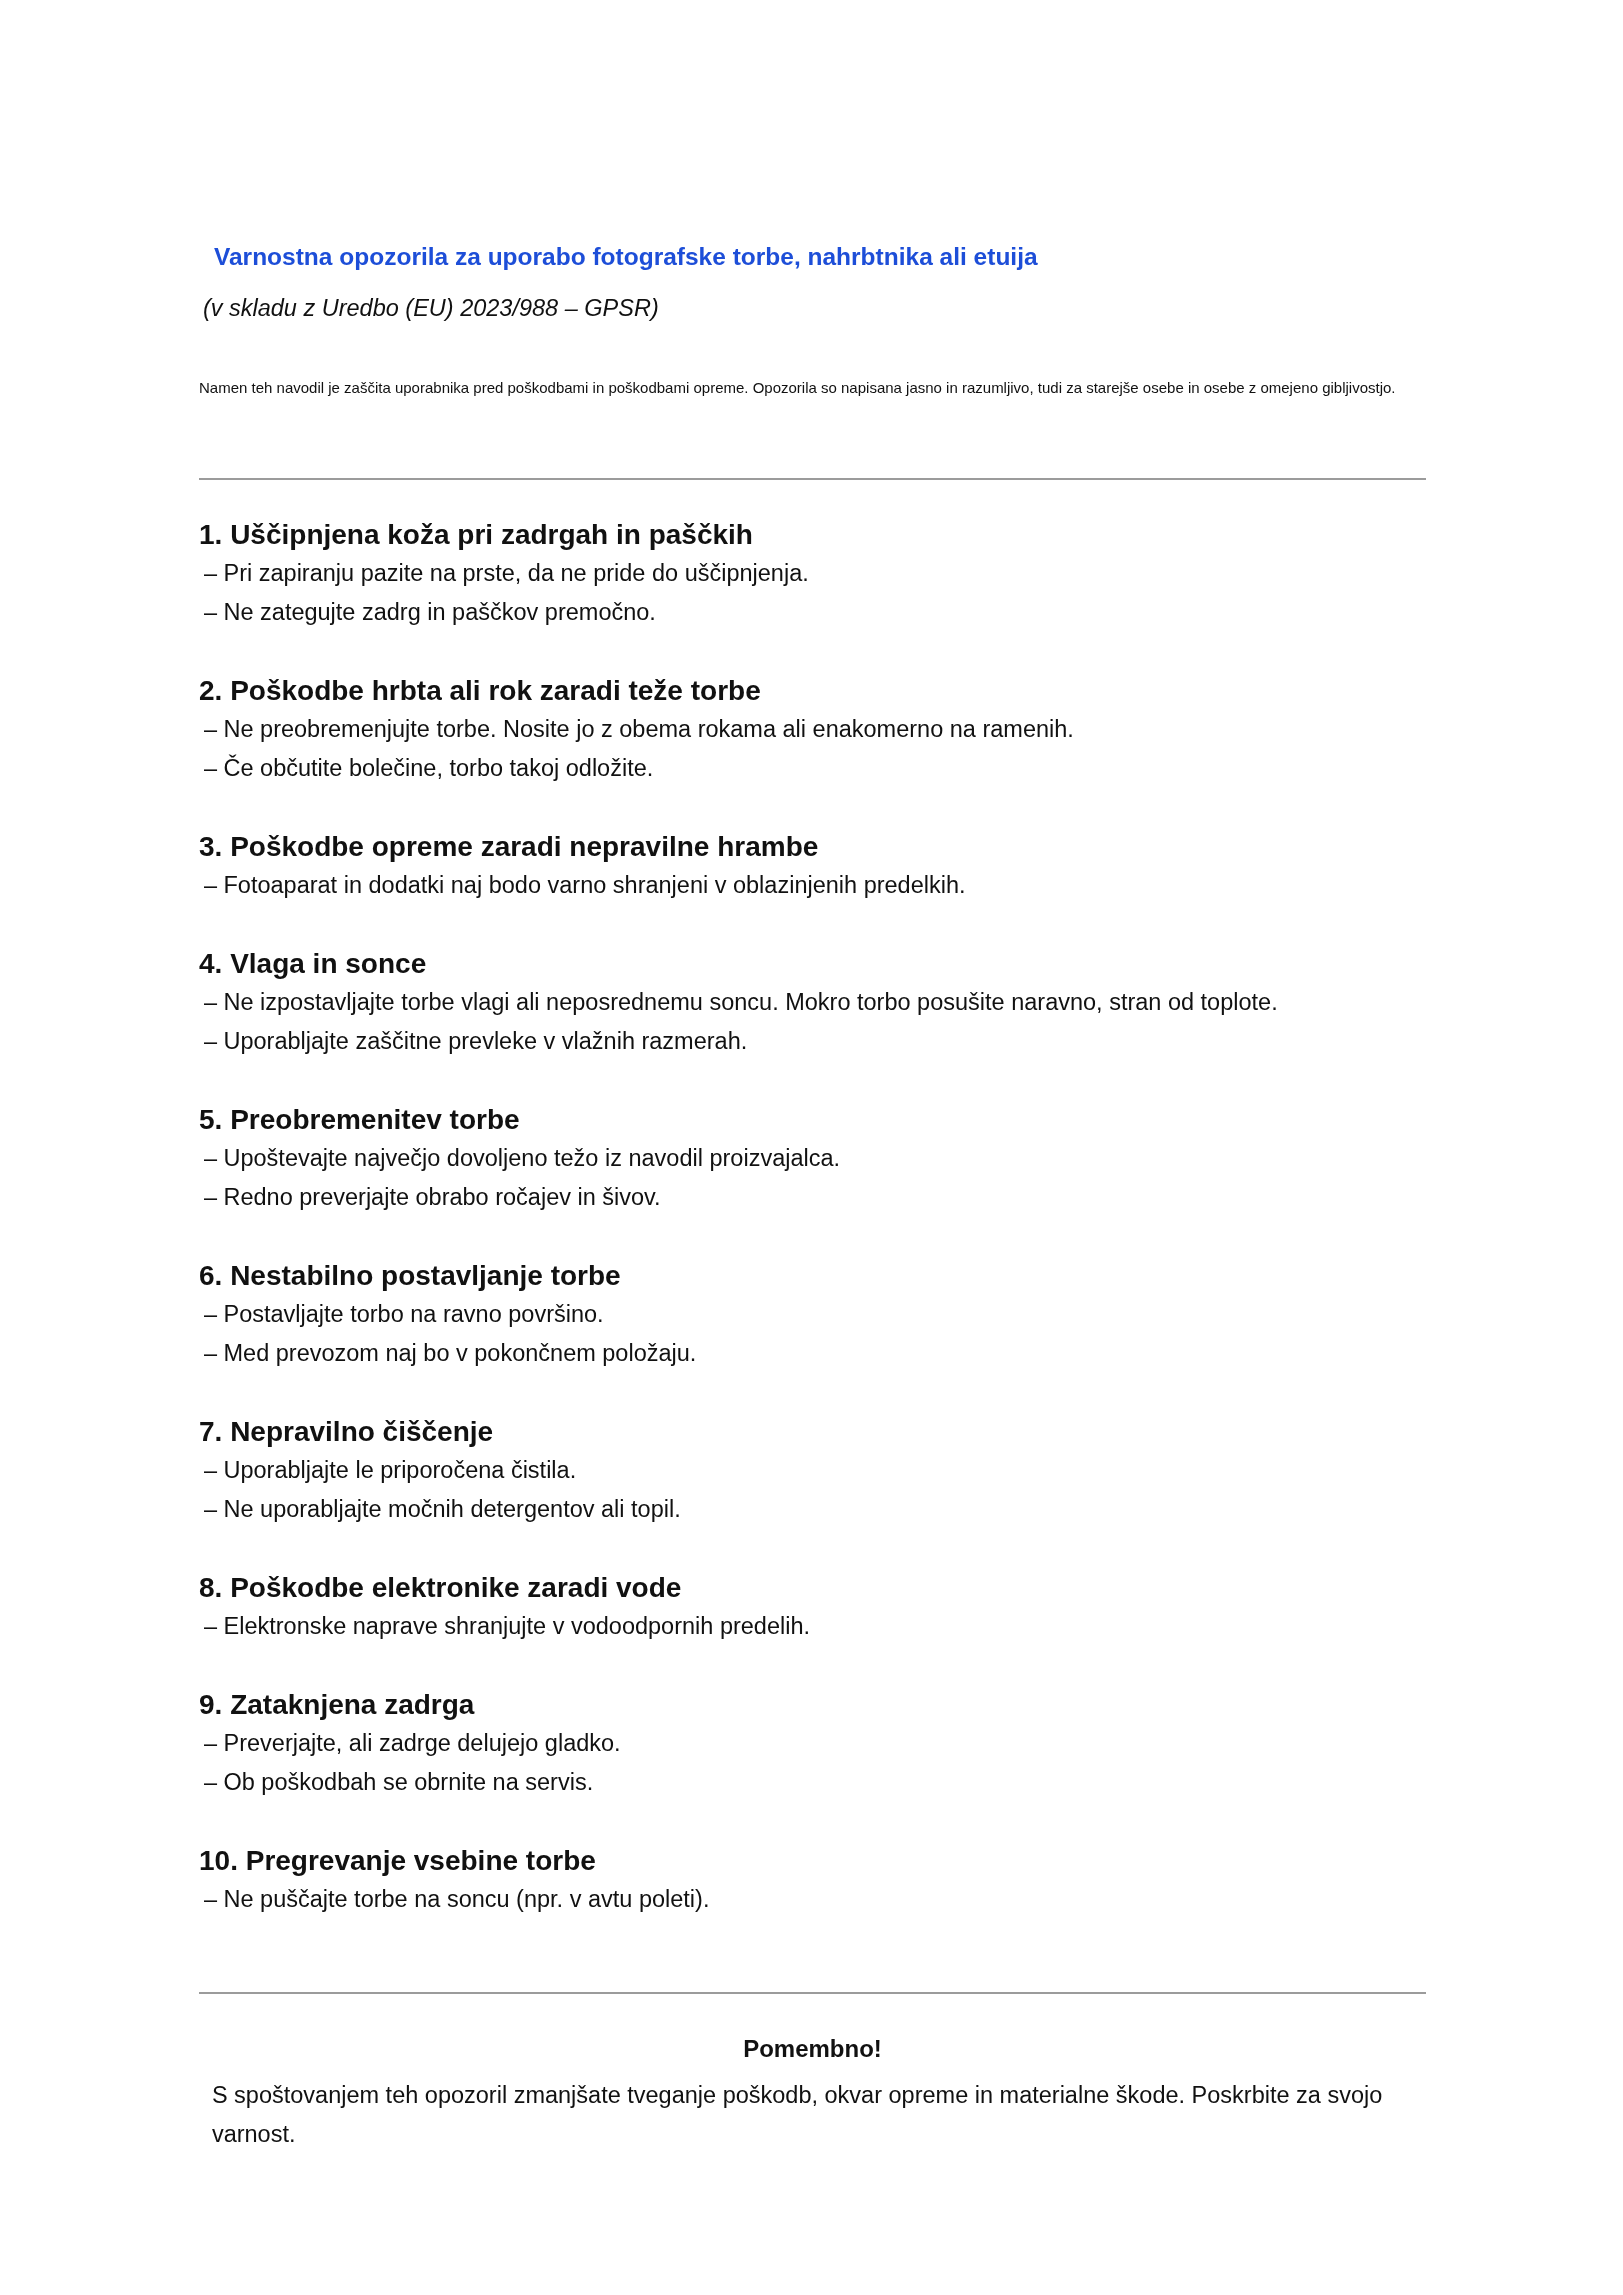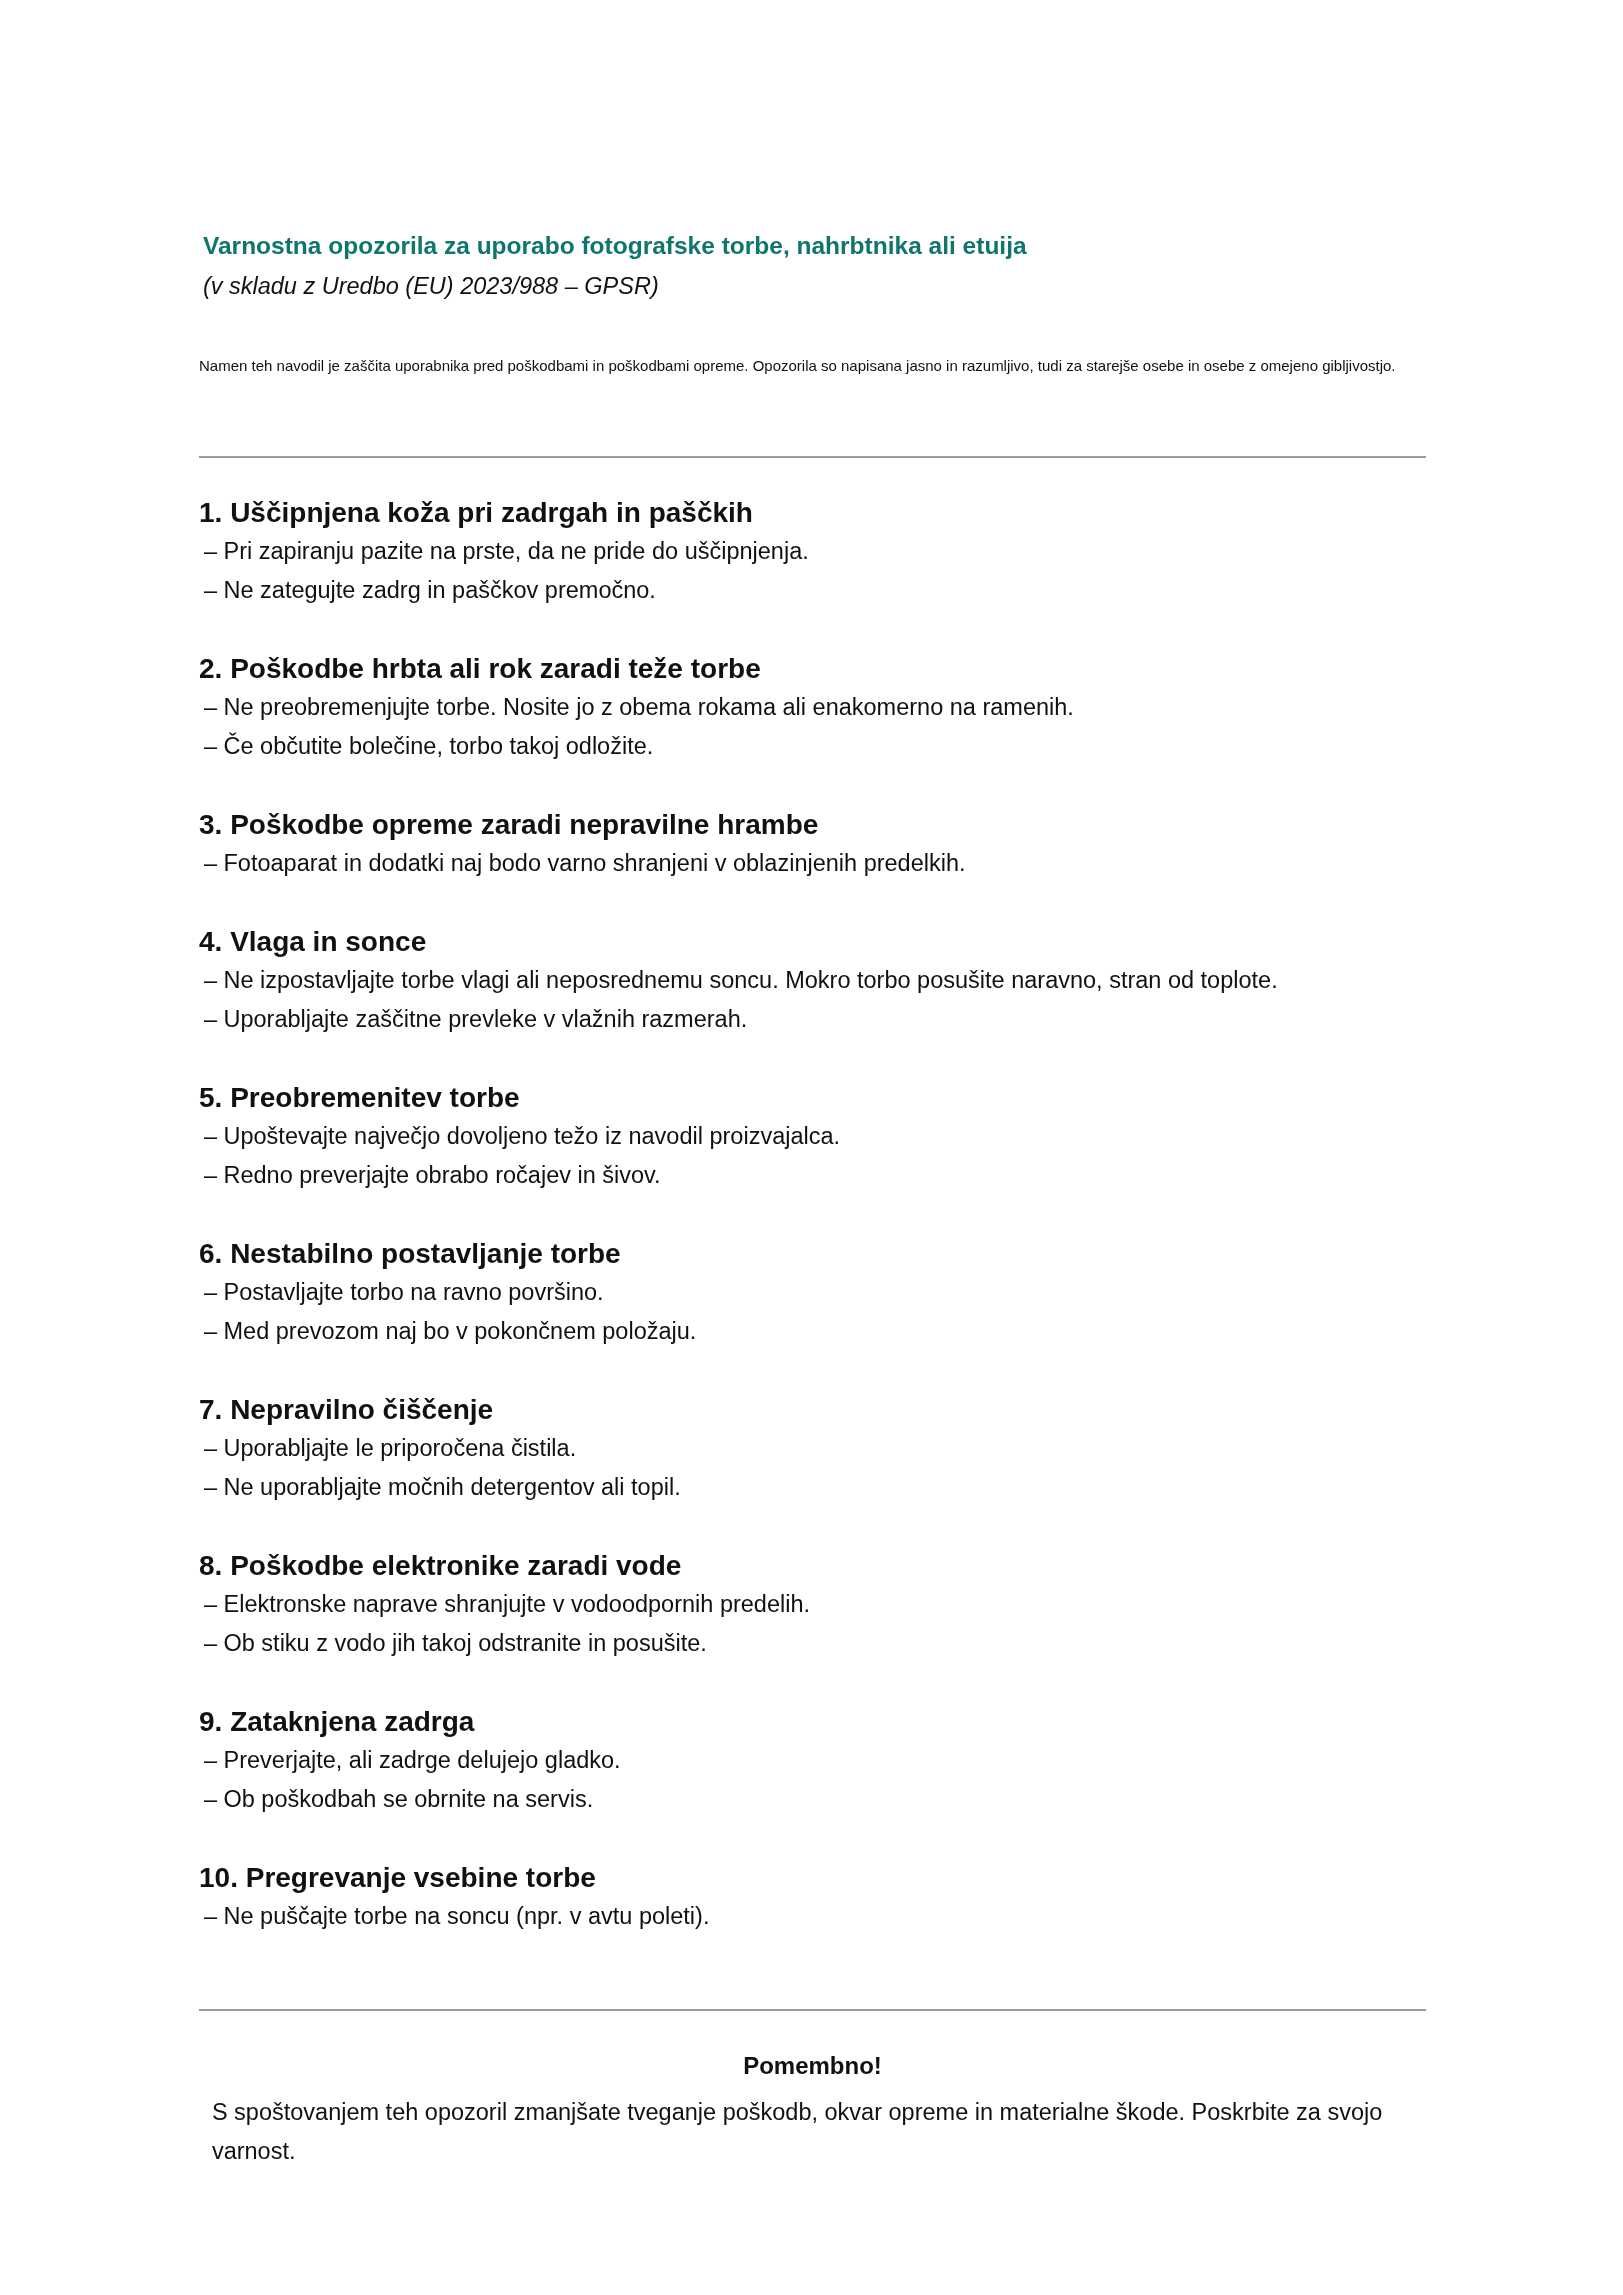--- a/index.html
+++ b/index.html
@@ -21,22 +21,22 @@
     padding: 223px 196px 118px 199px;
     background: #ffffff;
   }
   .content {
     width: 1227px;
   }
   h1.doc-title {
     font-size: 24.5px;
     line-height: 37px;
     font-weight: 700;
-    margin: 4px;
-    color: #0f766e;
+    margin: 15px;
+    color: #1d4ed8;
   }
   p.doc-subtitle {
     font-size: 23.5px;
     line-height: 37px;
     font-style: italic;
     margin: 0 0 0 3.9px;
   }
   p.intro {
     font-size: 15px;
     line-height: 39px;
@@ -142,21 +142,20 @@
 
   <section class="warn-section">
     <h2 class="section-heading">7. Nepravilno čiščenje</h2>
   <p class="item">– Uporabljajte le priporočena čistila.</p>
           <p class="item">– Ne uporabljajte močnih detergentov ali topil.</p>
         </section>
 
   <section class="warn-section">
     <h2 class="section-heading">8. Poškodbe elektronike zaradi vode</h2>
   <p class="item">– Elektronske naprave shranjujte v vodoodpornih predelih.</p>
-          <p class="item">– Ob stiku z vodo jih takoj odstranite in posušite.</p>
         </section>
 
   <section class="warn-section">
     <h2 class="section-heading">9. Zataknjena zadrga</h2>
   <p class="item">– Preverjajte, ali zadrge delujejo gladko.</p>
           <p class="item">– Ob poškodbah se obrnite na servis.</p>
         </section>
 
   <section class="warn-section">
     <h2 class="section-heading">10. Pregrevanje vsebine torbe</h2>

